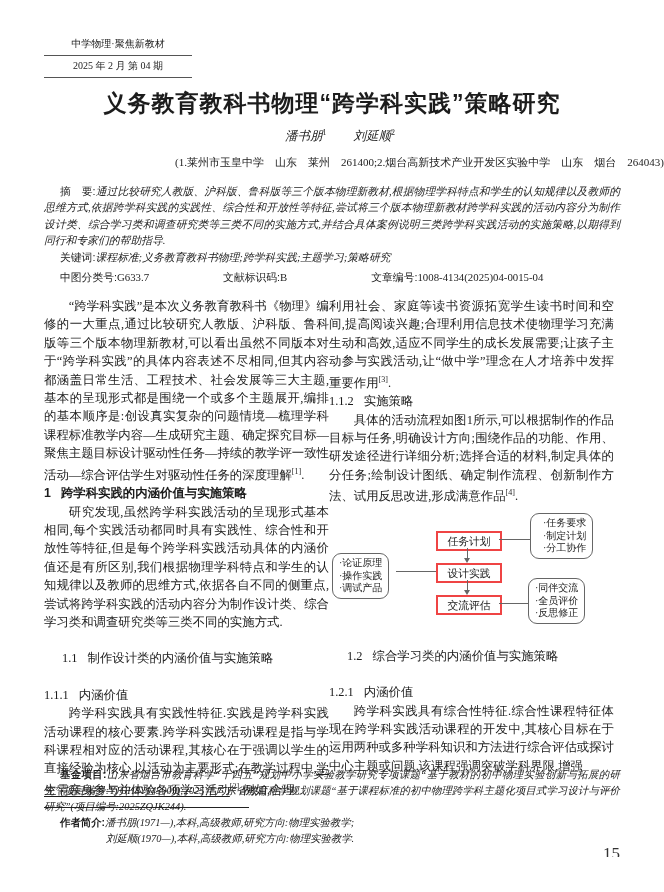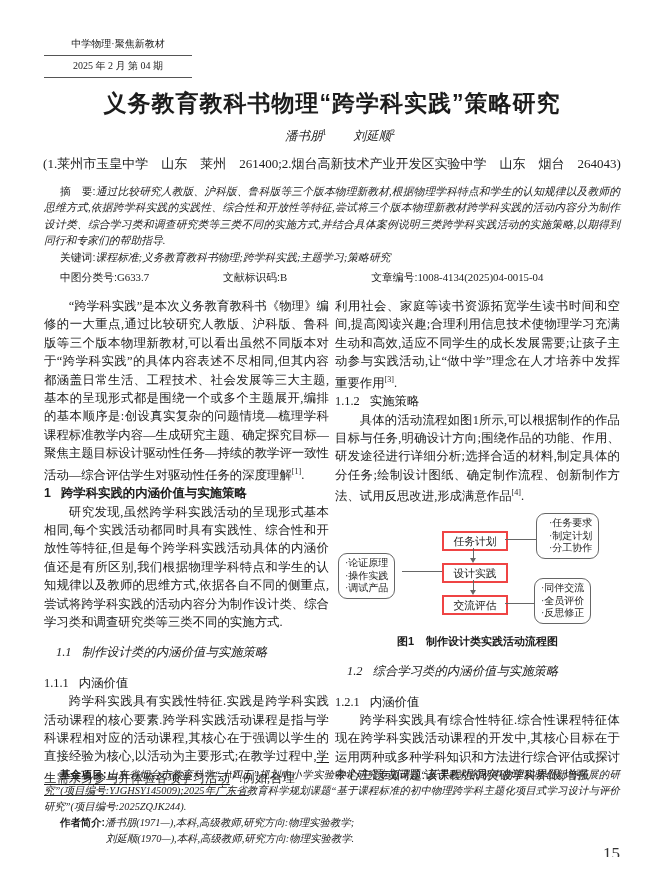--- a/index.html
+++ b/index.html
@@ -11,43 +11,43 @@
   .mast-line{text-align:center;padding:3px 0 4px;border-bottom:1px solid #555;}
 
   
   .title{position:absolute;top:88px;left:0;width:100%;text-align:center;
          font-family:"Liberation Sans","DejaVu Sans",sans-serif;font-weight:bold;
          font-size:23px;letter-spacing:1px;}
   .authors{position:absolute;top:128px;left:8px;width:100%;text-align:center;
            font-size:12.5px;font-style:italic;}
   .author{margin:0 12px;}
   .author sup{font-size:8px;font-style:normal;}
-  .affiliation{position:absolute;top:155px;left:0;width:100%;text-align:center;
-               font-size:13px;white-space:pre;}
+  .affiliation{position:absolute;top:155px;left:0;width:100%;text-align:right;
+               font-size:11px;white-space:pre;}
 
   
   .frontmatter{position:absolute;top:183px;left:44px;right:44px;font-size:10.8px;line-height:16.3px;}
   .abs{margin:0;text-align:justify;text-indent:16px;font-style:italic;}
   .kw{margin:1px 0 0;text-indent:16px;font-style:italic;}
   .abs b,.kw b,.meta b{font-style:normal;font-weight:normal;
         font-family:"Liberation Sans","DejaVu Sans",sans-serif;}
   .meta{margin:4px 0 0;padding-left:16px;display:flex;font-style:normal;}
   .meta .m2{margin-left:74px;}
   .meta .m3{margin-left:84px;}
 
   
-  .columns{position:absolute;top:297px;left:44px;right:44px;display:flex;justify-content:space-between;}
+  .columns{position:absolute;top:297px;left:44px;right:44px;display:flex;}
   .col{width:285px;font-size:12.4px;line-height:18.4px;text-align:justify;}
   .col p{margin:0;}
   .indent{text-indent:2em;}
   sup.ref{font-size:8px;}
   .u{text-decoration:underline;text-underline-offset:2px;}
   h2.sec{font-size:12.4px;margin:0;font-weight:bold;line-height:18.4px;
          font-family:"Liberation Sans","DejaVu Sans",sans-serif;}
-  h3.kaih{font-size:12.4px;margin:12px;font-weight:normal;font-style:italic;line-height:18.4px;}
+  h3.kaih{font-size:12.4px;margin:18px;font-weight:normal;line-height:18.4px;}
   h4.subh{font-size:12.4px;margin:0;font-weight:normal;line-height:18.4px;}
   .hnum{margin-right:10px;}
 
   .fn-rule{width:205px;border-top:1.5px solid #222;margin-top:8px;}
 
   
   .figure{position:relative;height:118px;margin:5px 0 3px;}
   .fnode{position:absolute;left:107px;width:62px;height:16px;line-height:16px;
          border:2px solid #ef4444;text-align:center;font-size:10.8px;background:#fff;}
   .n1{top:20px}.n2{top:52px}.n3{top:84px}
@@ -146,21 +146,20 @@
           <div>·反思修正</div>
         </div>
         <div class="hl hl1"></div>
         <div class="hl hl2"></div>
         <div class="hl hl3"></div>
         <div class="vl vl1"></div>
         <div class="arr a1"></div>
         <div class="vl vl2"></div>
         <div class="arr a2"></div>
       </div>
-      <p class="figcap"><span class="cl">图1</span><span>制作设计类实践活动流程图</span></p>
 
       <h3 class="kaih"><span class="hnum">1.2</span><span>综合学习类的内涵价值与实施策略</span></h3>
       <h4 class="subh"><span class="hnum">1.2.1</span><span>内涵价值</span></h4>
       <p class="indent"><span>跨学科实践具有综合性特征.综合性课程特征体现在跨学科实践活动课程的开发中,其核心目标在于运用两种或多种学科知识和方法进行综合评估或探讨中心主题或问题.该课程强调突破学科界限,增强</span></p>
     </div>
   </div>
 
   <div class="footnotes">
     <p class="fn"><b>基金项目:</b><span>山东省烟台市教育科学“十四五”规划中小学实验教学研究专项课题“基于教材的初中物理实验创新与拓展的研究”(项目编号:YJGHSY145009);2025年广东省教育科学规划课题“基于课程标准的初中物理跨学科主题化项目式学习设计与评价研究”(项目编号:2025ZQJK244).</span></p>
     <p class="fn"><b>作者简介:</b><span>潘书朋(1971—),本科,高级教师,研究方向:物理实验教学;</span></p>

